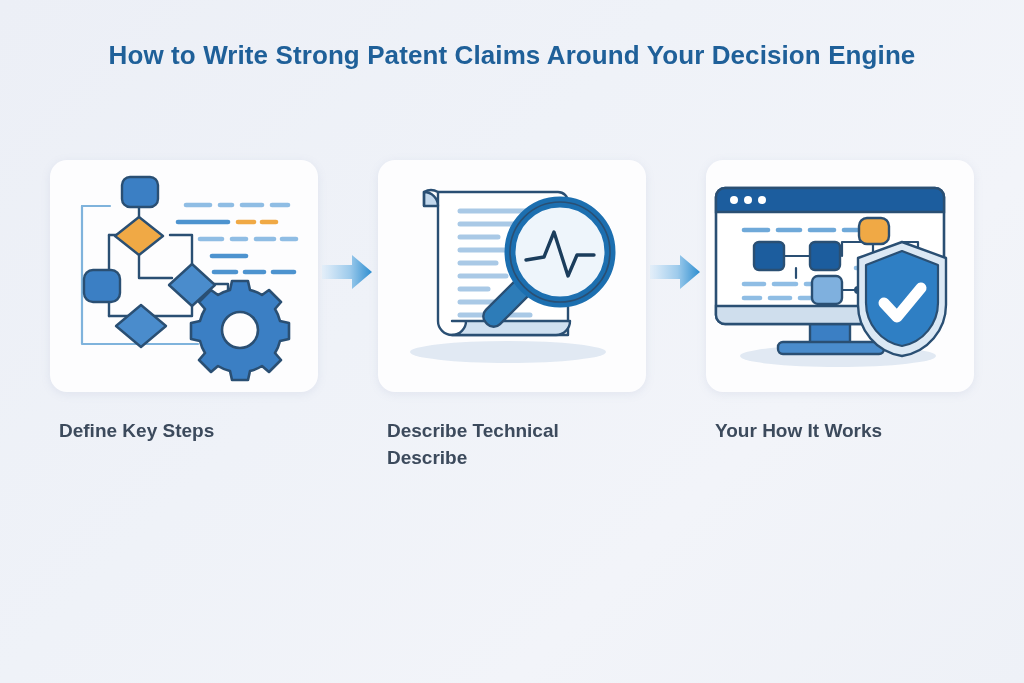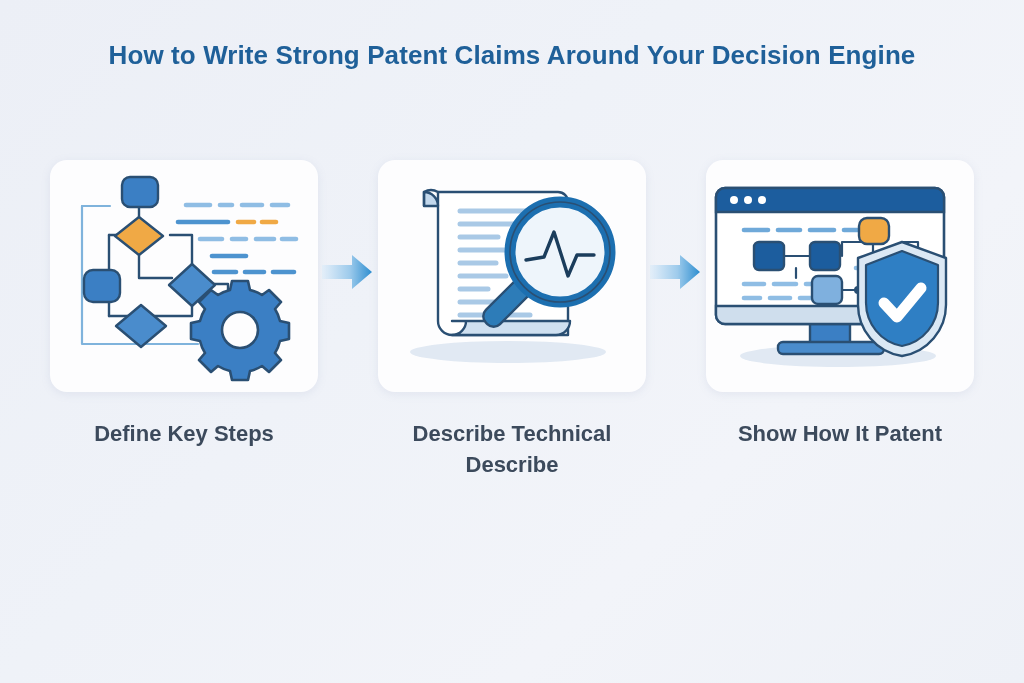--- a/index.html
+++ b/index.html
@@ -55,22 +55,21 @@
     box-shadow: 0 2px 10px rgba(120,140,175,0.13);
     position: relative;
     overflow: hidden;
   }
   .card svg {
     display: block;
   }
   .step-label {
     margin-top: 26px;
     width: 250px;
-    text-align: center;
-    font-size: 22px;
+    font-size: 19px;
     font-weight: bold;
     color: #3c4a5c;
     line-height: 1.42;
   }
   .arrow-gap {
     width: 60px;
     display: flex;
     justify-content: center;
     align-items: flex-start;
     padding-top: 92px;
@@ -270,17 +269,17 @@
           <rect x="153" y="58" width="30" height="26" rx="8" fill="#f0a945" stroke="#2a4f73" stroke-width="2.4"></rect>
           <circle cx="152" cy="130" r="4" fill="#2a4f73"></circle>
 
           <g transform="translate(196,148)">
             <path d="M0 -66 L44 -50 L44 -4 A52 52 0 0 1 0 48 A52 52 0 0 1 -44 -4 L-44 -50 Z" fill="#dbe8f4" stroke="#2a4f73" stroke-width="2.4" stroke-linejoin="round"></path>
             <path d="M0 -57 L36 -43 L36 -6 A44 44 0 0 1 0 38 A44 44 0 0 1 -36 -6 L-36 -43 Z" fill="#2f7fc4" stroke="#2a4f73" stroke-width="2.2" stroke-linejoin="round"></path>
             <path d="M-18 -5 L-5 9 L19 -20" fill="none" stroke="#ffffff" stroke-width="11" stroke-linecap="round" stroke-linejoin="round"></path>
           </g>
         </svg>
       </div>
-      <div class="step-label">Show How It Patent</div>
+      <div class="step-label">Your How It Works</div>
     </div>
 
   </div>
 </div>
 
 </body></html>

